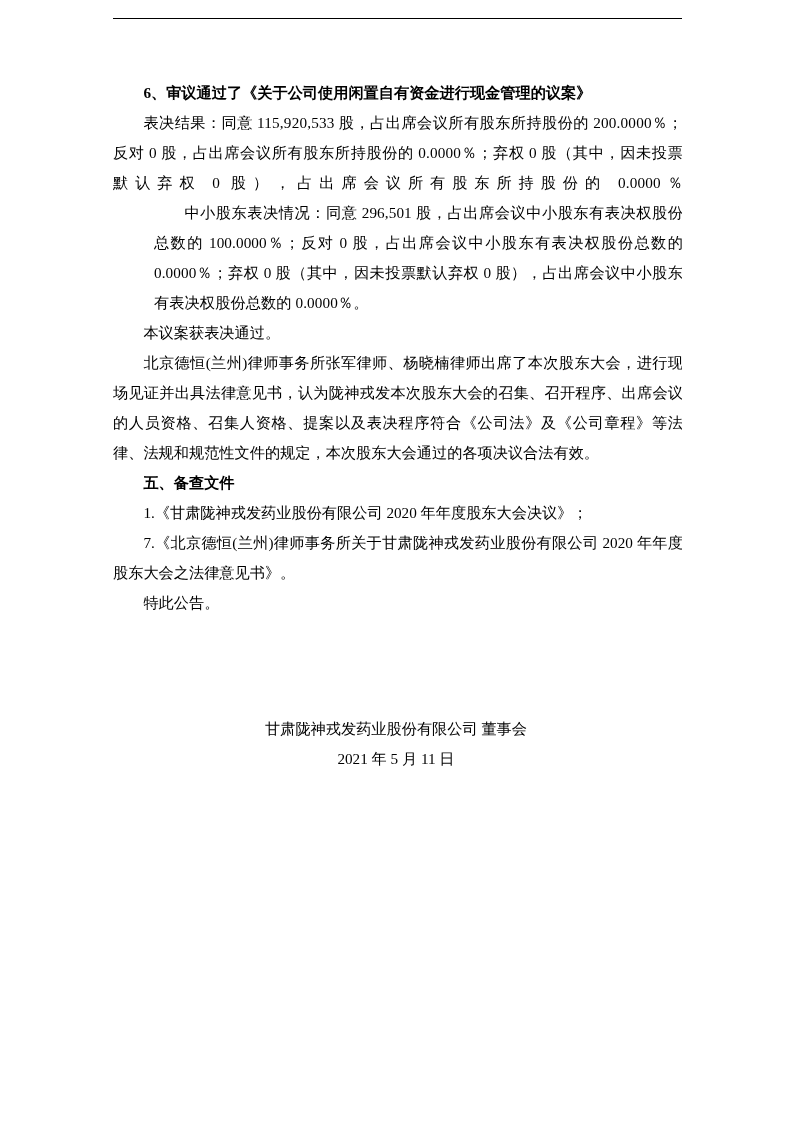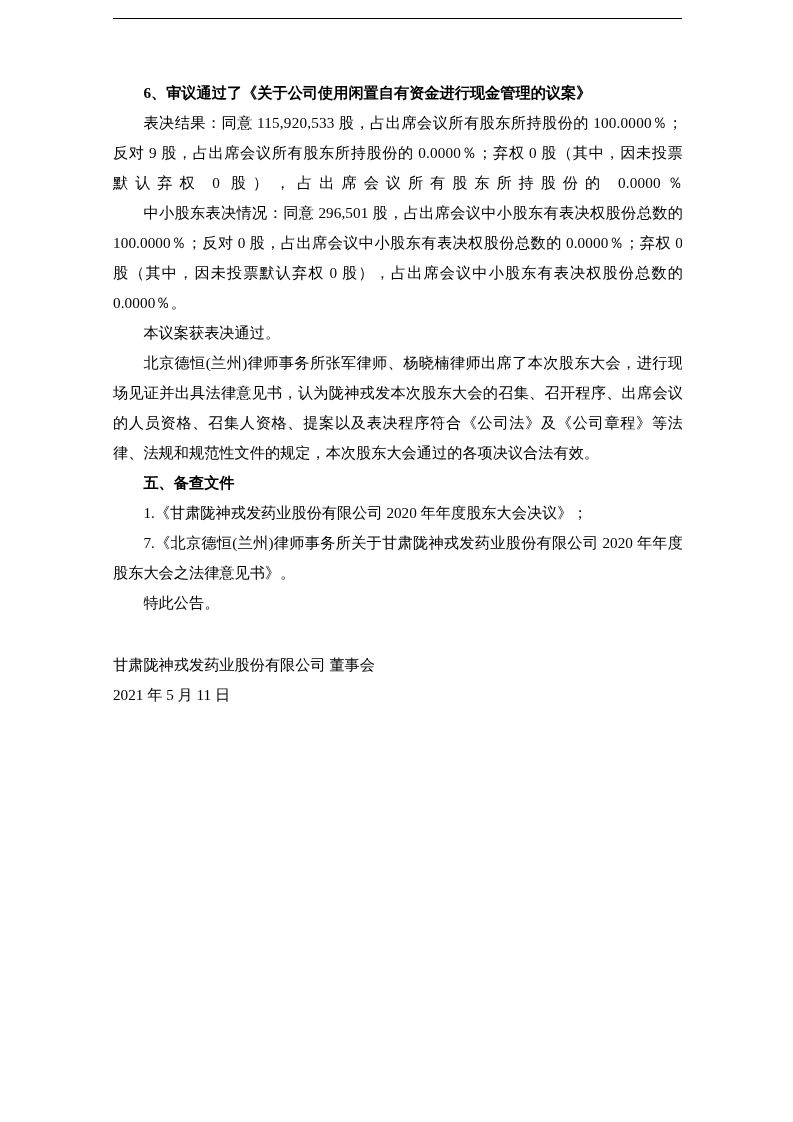--- a/index.html
+++ b/index.html
@@ -48,50 +48,51 @@
     line-height: 30px;
     font-weight: bold;
     margin: 0;
     text-indent: 2em;
   }
   .justify-spread {
     text-align: justify;
     text-align-last: justify;
   }
   .signature {
-    margin-top: 32px;
+    margin-top: 96px;
     font-size: 15.2px;
     line-height: 30px;
-    text-align: left;
+    text-align: center;
   }
   .signature div {
     padding-right: 4px;
   }
   .sig-date {
     padding-right: 6px;
   }
   .tight {
     letter-spacing: 0.1px;
+    margin-left: 41px;
   }
   .spaced-nums {
     letter-spacing: 0.2px;
   }
 </style>
 </head>
 <body>
 
 <div class="page">
 
   <div class="rule-top"></div>
 
   <div class="content">
 
     <p class="heading">6、审议通过了《关于公司使用闲置自有资金进行现金管理的议案》</p>
 
-    <p class="p indent justify-spread spaced-nums">表决结果：同意 115,920,533 股，占出席会议所有股东所持股份的 100.0000％；反对 9 股，占出席会议所有股东所持股份的 0.0000％；弃权 0 股（其中，因未投票默认弃权 0 股），占出席会议所有股东所持股份的 0.0000％</p>
+    <p class="p indent justify-spread spaced-nums">表决结果：同意 115,920,533 股，占出席会议所有股东所持股份的 200.0000％；反对 0 股，占出席会议所有股东所持股份的 0.0000％；弃权 0 股（其中，因未投票默认弃权 0 股），占出席会议所有股东所持股份的 0.0000％</p>
 
     <p class="p indent tight">中小股东表决情况：同意 296,501 股，占出席会议中小股东有表决权股份总数的 100.0000％；反对 0 股，占出席会议中小股东有表决权股份总数的 0.0000％；弃权 0 股（其中，因未投票默认弃权 0 股），占出席会议中小股东有表决权股份总数的 0.0000％。</p>
 
     <p class="p indent">本议案获表决通过。</p>
 
 
     <p class="p indent">北京德恒(兰州)律师事务所张军律师、杨晓楠律师出席了本次股东大会，进行现场见证并出具法律意见书，认为陇神戎发本次股东大会的召集、召开程序、出席会议的人员资格、召集人资格、提案以及表决程序符合《公司法》及《公司章程》等法律、法规和规范性文件的规定，本次股东大会通过的各项决议合法有效。</p>
 
     <p class="heading">五、备查文件</p>
 

